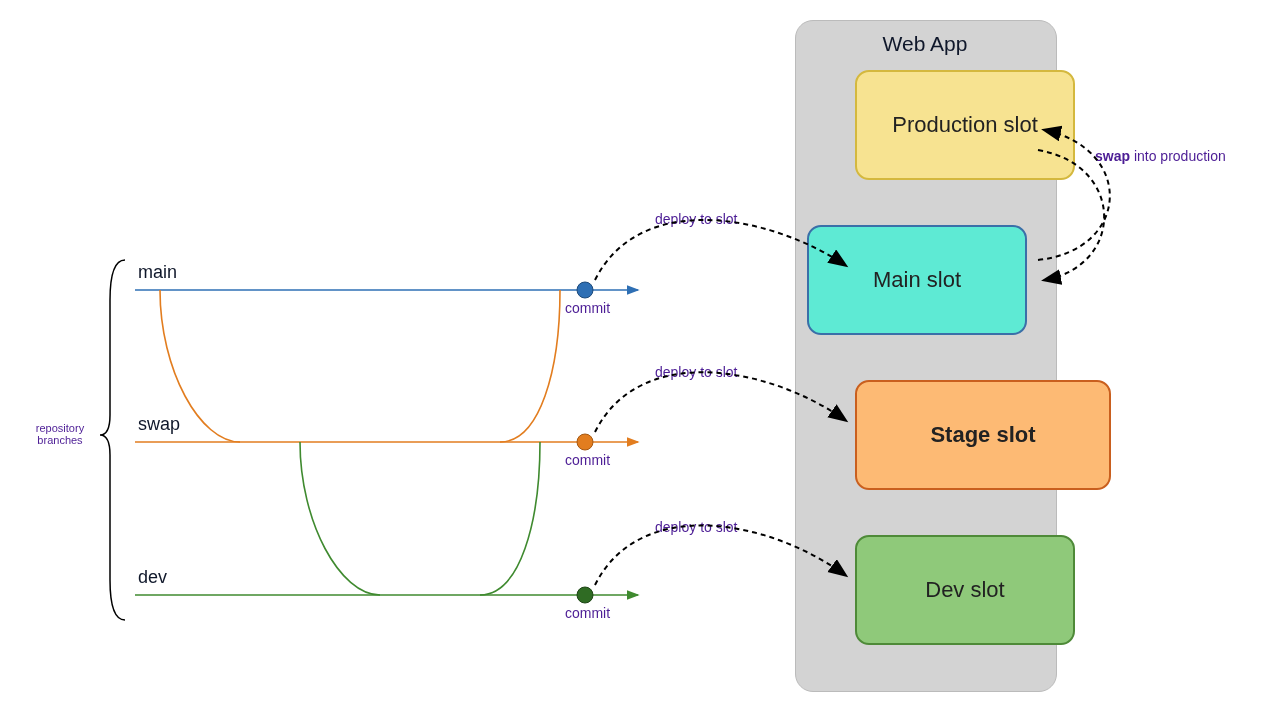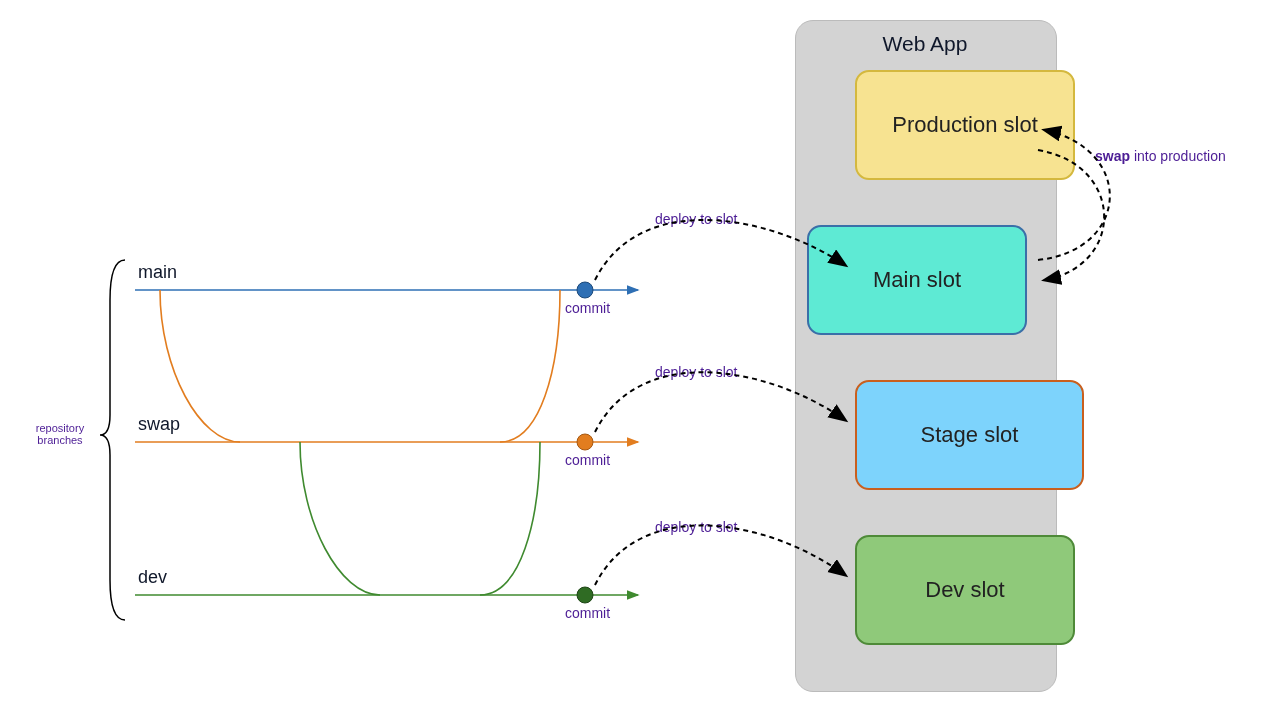--- a/index.html
+++ b/index.html
@@ -55,21 +55,21 @@
 <div class="label" style="left:795px; top:32px; width:260px; text-align:center; font-size:21px;">Web App</div>
 
 <div class="slot-box" style="left:815px; top:70px; width:220px; height:110px; background:#F7E391; border:2px solid #D4B83E;">
   <span>Production slot</span>
 </div>
 
 <div class="slot-box" style="left:767px; top:225px; width:220px; height:110px; background:#5eead4; border:2px solid #3A6FA8;">
   <span>Main slot</span>
 </div>
 
-<div class="slot-box" style="left:815px; top:380px; width:229px; height:110px; background:#7dd3fc; border:2px solid #C95F1E;">
+<div class="slot-box" style="left:815px; top:380px; width:256px; height:110px; background:#fdba74; border:2px solid #C95F1E;font-weight:bold;">
   <span>Stage slot</span>
 </div>
 
 <div class="slot-box" style="left:815px; top:535px; width:220px; height:110px; background:#8FC97A; border:2px solid #4E8A38;">
   <span>Dev slot</span>
 </div>
 
 <div class="label" style="left:138px; top:262px;text-align:center;">main</div>
 <div class="label" style="left:138px; top:414px;">swap</div>
 <div class="label" style="left:138px; top:567px;">dev</div>

